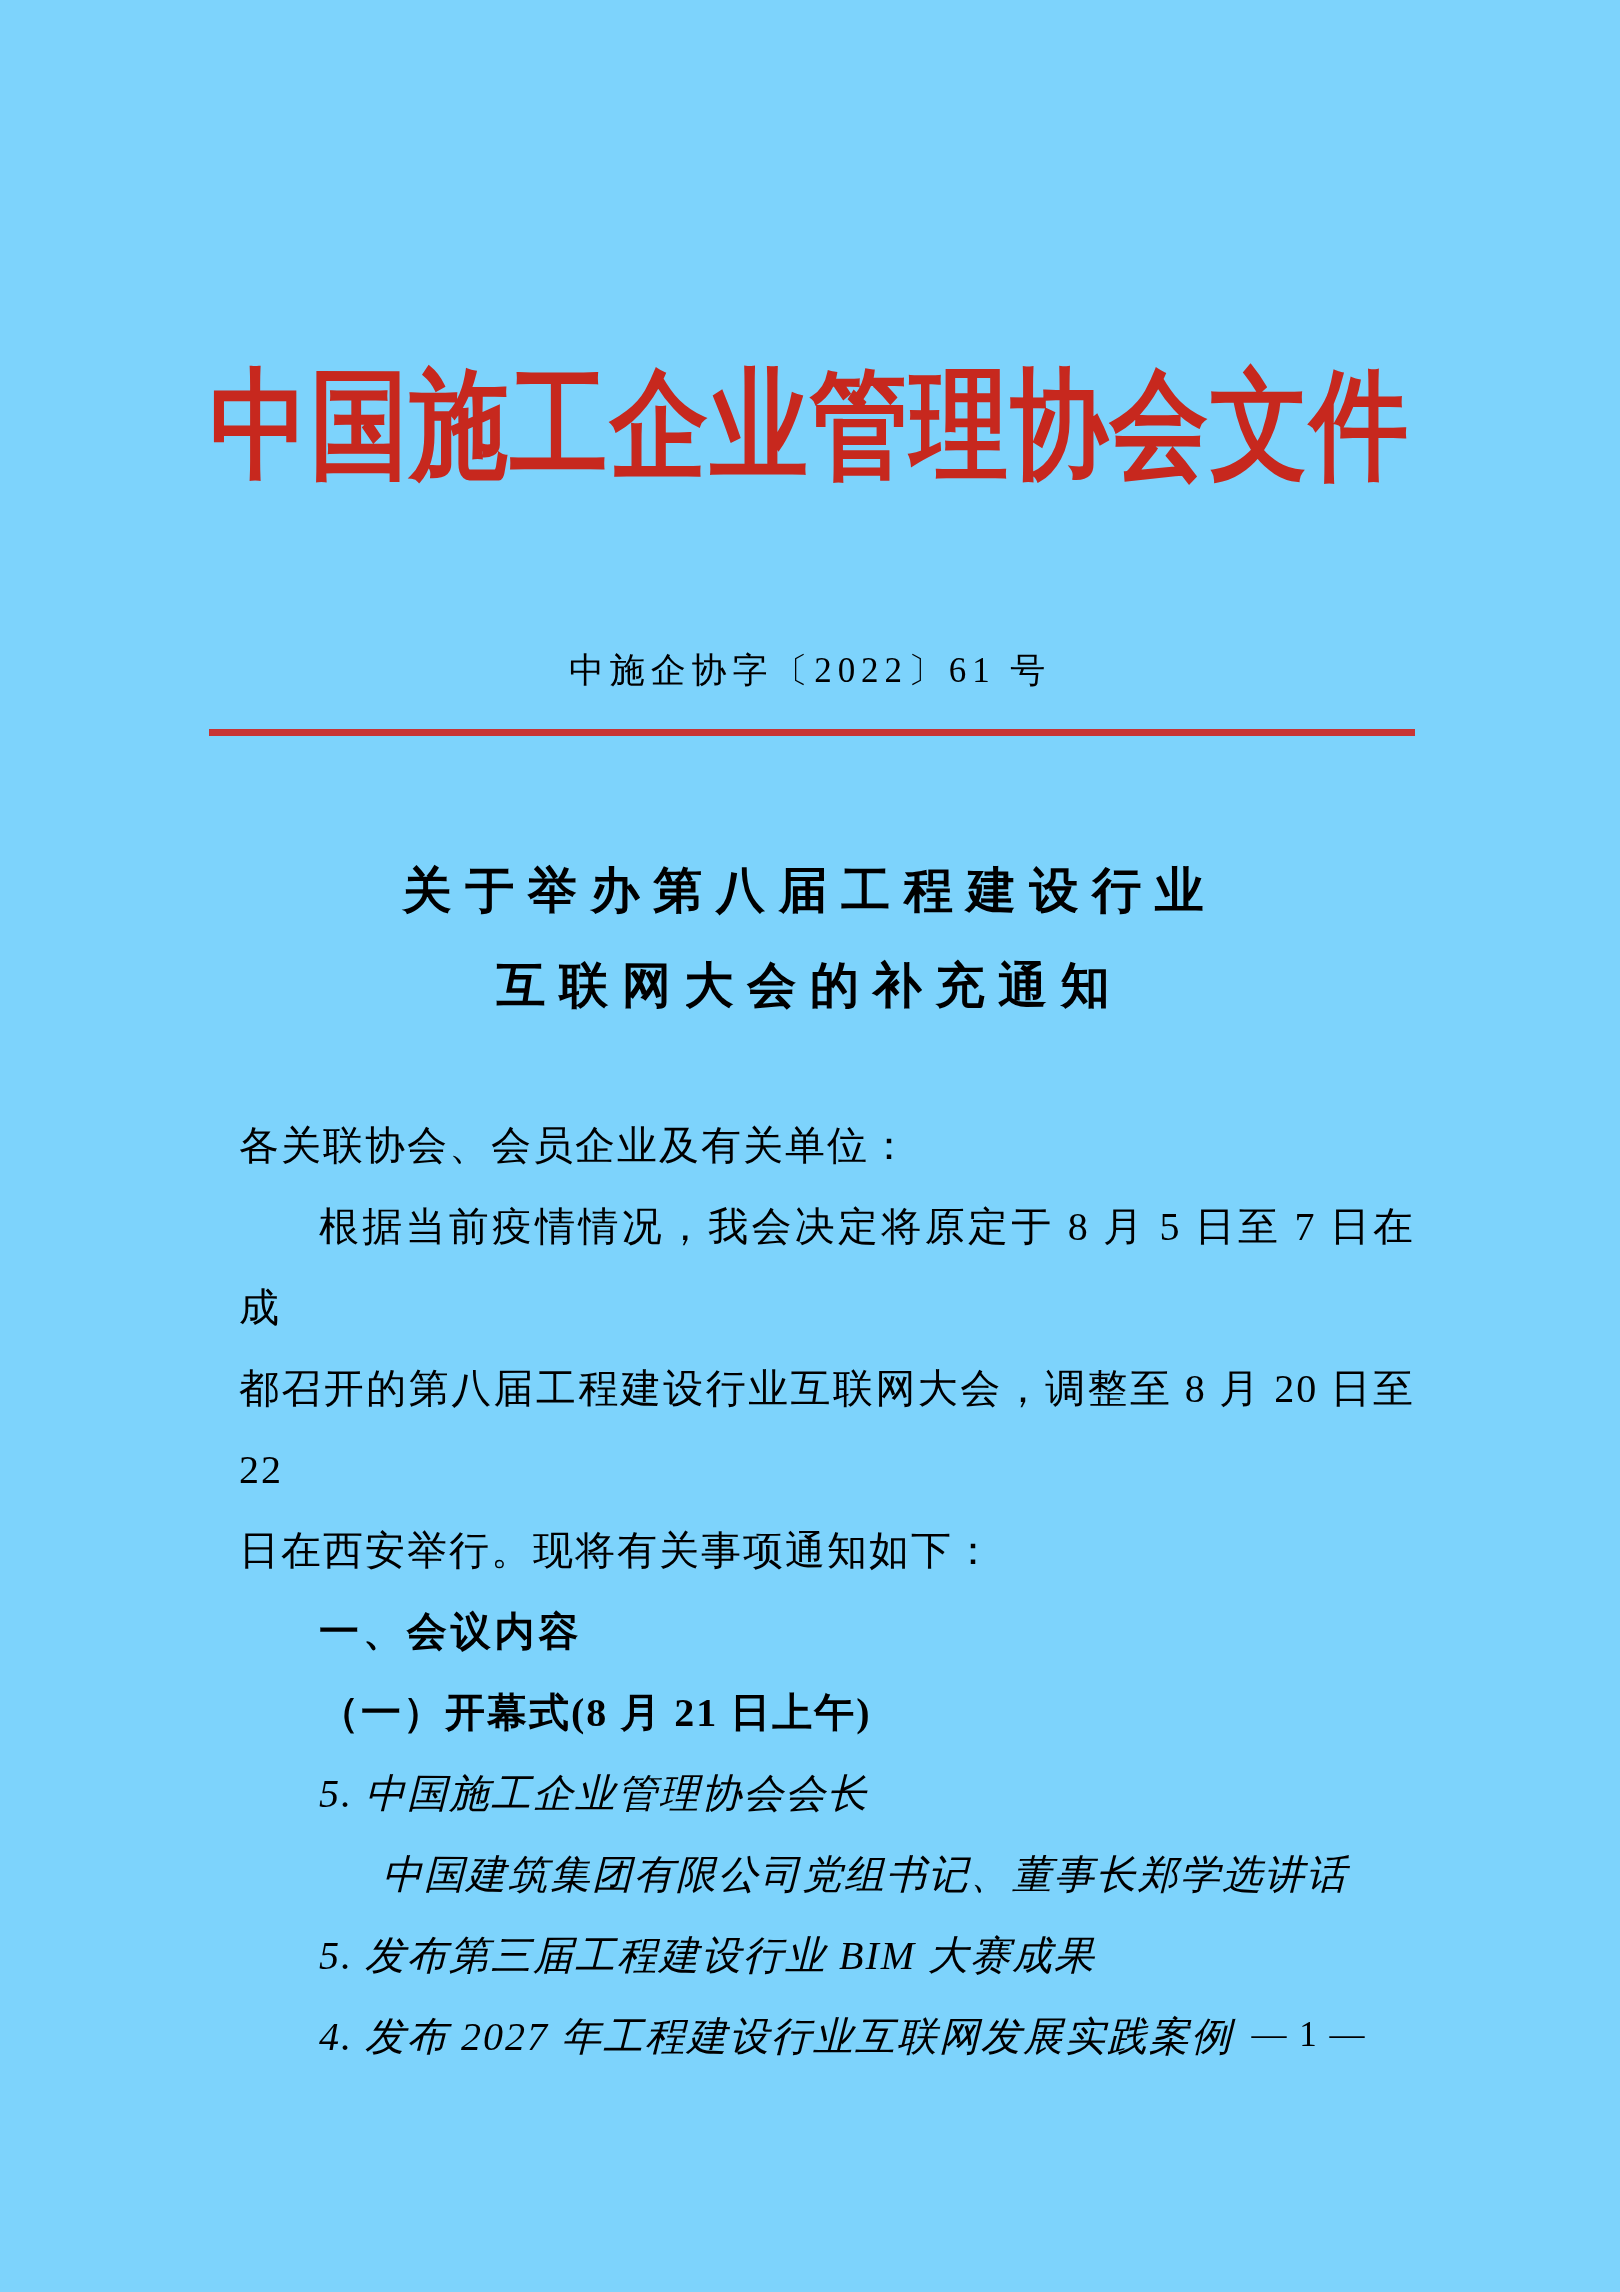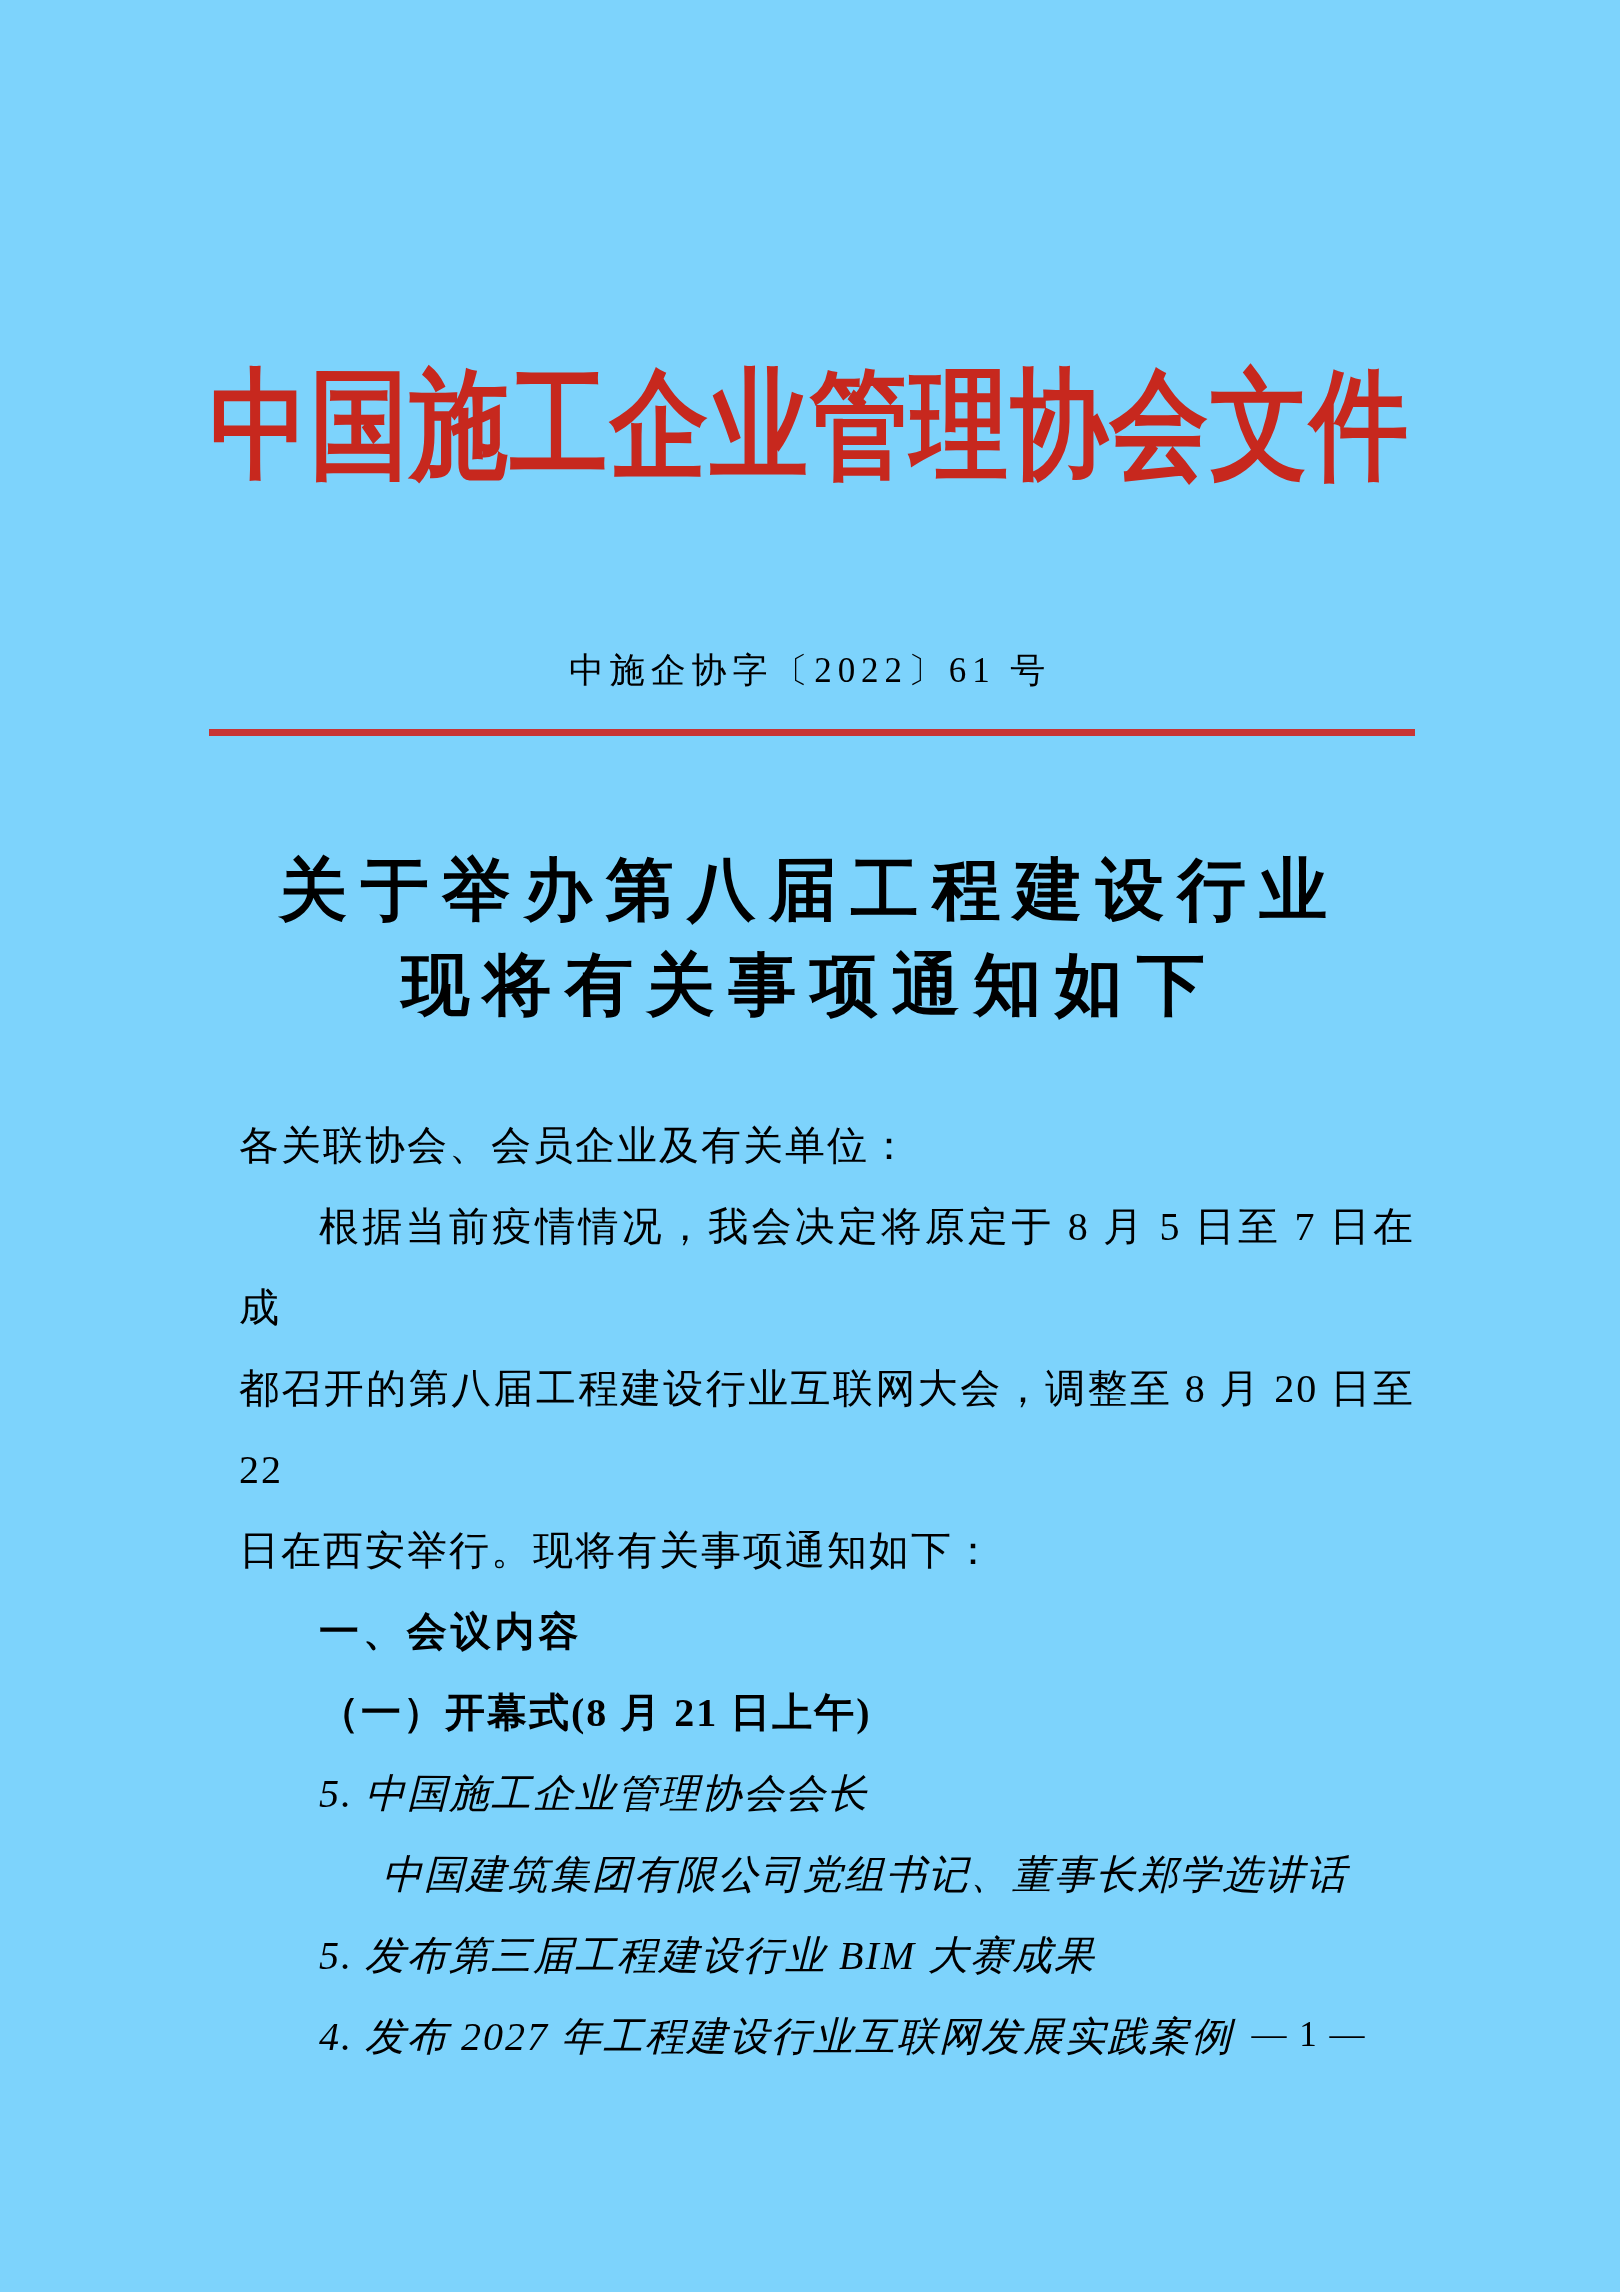--- a/index.html
+++ b/index.html
@@ -54,21 +54,21 @@
     height:6.9px;
     background:var(--red-rule);
   }
   
   .doc-title{
     position:absolute;
     top:843px;
     left:0;
     width:100%;
     text-align:center;
-    font-size:68px;
+    font-size:49px;
     font-weight:700;
     letter-spacing:13.7px;
     line-height:95px;
     color:#000;
     white-space:nowrap;
   }
   
   .body-block{
     position:absolute;
     top:1105px;
@@ -109,21 +109,21 @@
 <div class="page">
 
   <div class="masthead">中国施工企业管理协会文件</div>
 
   <div class="docnum">中施企协字〔2022〕61 号</div>
 
   <div class="red-rule"></div>
 
   <div class="doc-title">
     <div>关于举办第八届工程建设行业</div>
-    <div>现将有关事项通知如下</div>
+    <div>互联网大会的补充通知</div>
   </div>
 
   <div class="body-block">
     <div class="line">各关联协会、会员企业及有关单位：</div>
     <div class="line indent stretch">根据当前疫情情况，我会决定将原定于 8 月 5 日至 7 日在成</div>
     <div class="line stretch">都召开的第八届工程建设行业互联网大会，调整至 8 月 20 日至 22</div>
     <div class="line">日在西安举行。现将有关事项通知如下：</div>
     <div class="line indent heading">一、会议内容</div>
     <div class="line indent kai-bold">（一）开幕式(8 月 21 日上午)</div>
     <div class="line indent kai">5. 中国施工企业管理协会会长</div>

